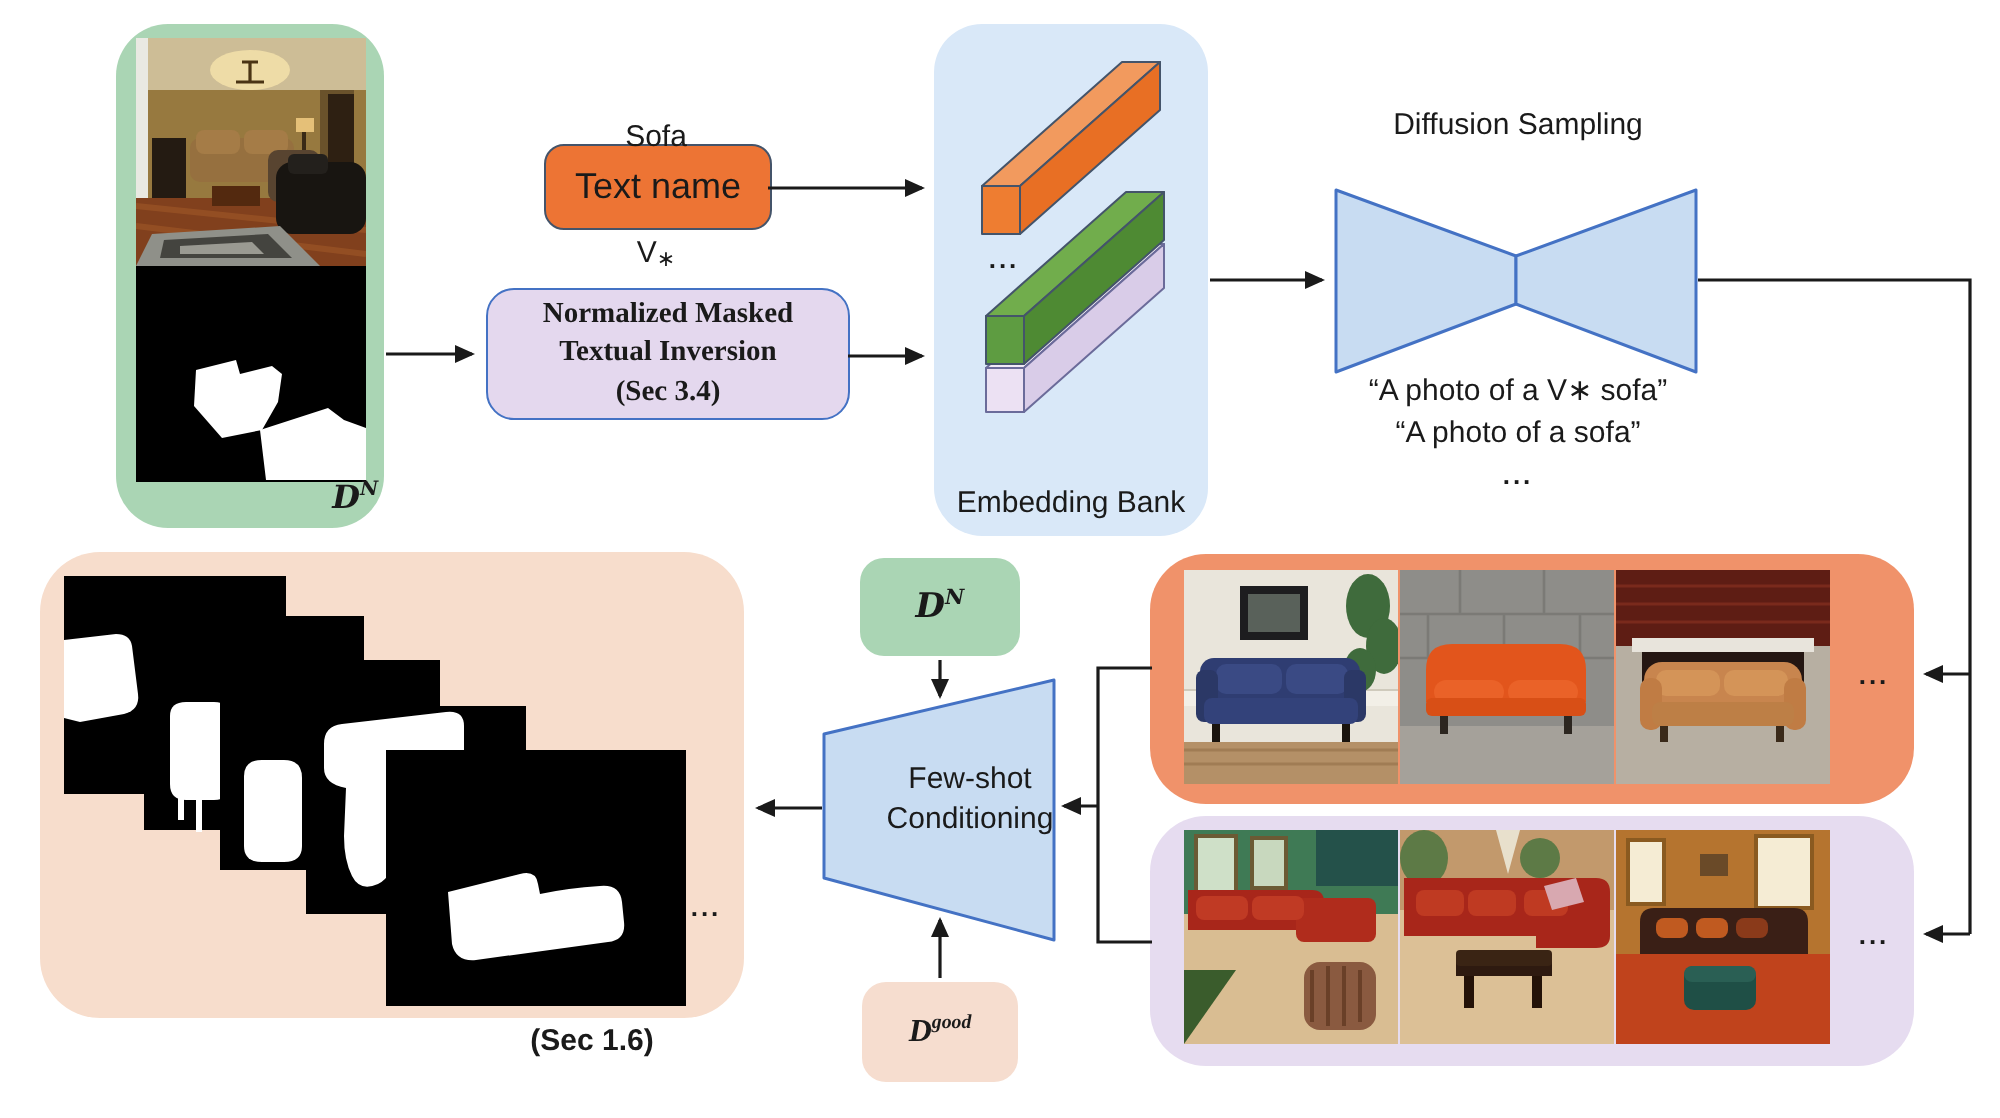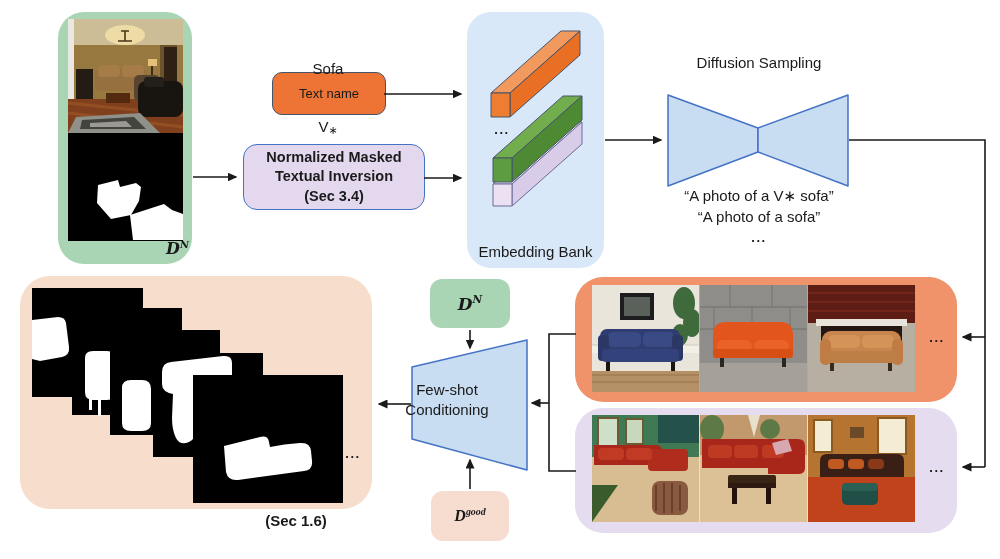--- a/index.html
+++ b/index.html
@@ -12,21 +12,21 @@
   .bold{font-weight:bold;}
   .dots{font-weight:bold;font-size:13px;letter-spacing:1.5px;}
   .mathcal{font-family:"DejaVu Serif", serif;font-style:italic;font-weight:600;}
   .mathcal sup{font-size:0.62em;font-style:italic;}
   .substar{font-size:11px;position:relative;top:2px;}
   
   .sample-box{left:58px;top:12px;width:134px;height:252px;border-radius:26px;background:#aad5b4;z-index:1;}
   .textname-box{left:272px;top:72px;width:112px;height:41px;border-radius:10px;background:#ed7434;
       border:1.6px solid #44546a;display:flex;align-items:center;justify-content:center;z-index:2;}
   .nmti-box{left:243px;top:144px;width:180px;height:64px;border-radius:14px;background:#e4d8ee;
-      border:1.6px solid #4472c4;display:flex;align-items:center;justify-content:center;z-index:2;}
+      border:1.6px solid #4472c4;display:flex;align-items:center;justify-content:center;z-index:2;font-family:Liberation Serif, serif;}
   .bank-box{left:467px;top:12px;width:137px;height:256px;border-radius:24px;background:#d9e8f8;z-index:1;}
   .orange-set{left:575px;top:277px;width:382px;height:125px;border-radius:28px;background:#f0926a;z-index:1;}
   .purple-set{left:575px;top:408px;width:382px;height:125px;border-radius:28px;background:#e6dcf0;z-index:1;}
   .peach-box{left:20px;top:276px;width:352px;height:233px;border-radius:30px;background:#f7ddcc;z-index:1;}
   .dn-box{left:430px;top:279px;width:80px;height:49px;border-radius:12px;background:#aad5b4;
       display:flex;align-items:center;justify-content:center;z-index:2;}
   .dgood-box{left:431px;top:491px;width:78px;height:50px;border-radius:12px;background:#f6ddcf;
       display:flex;align-items:center;justify-content:center;z-index:2;}
   .scene{position:absolute;z-index:2;}
   .overlay{position:absolute;left:0;top:0;z-index:4;pointer-events:none;}
@@ -78,21 +78,21 @@
     <g>
       <rect x="0" y="114" width="115" height="108" fill="#000000"></rect>
       <path d="M30,166 l20,-5 2,7 16,-4 5,4 -2,14 -8,14 -20,4 -14,-16 z" fill="#ffffff"></path>
       <path d="M62,196 l34,-11 8,6 11,4 0,26 -50,0 z" fill="#ffffff"></path>
     </g>
   </svg>
   <div class="abs mathcal toplab" style="left:143px;top:239px;width:46px;font-size:16px;text-align:right;"><span>D</span><sup>N</sup></div>
 
   <div class="abs lbl center toplab" style="left:272px;top:60px;width:112px;">Sofa</div>
   <div class="abs textname-box">
-    <span class="lbl" style="font-size:13px;">Text name</span>
+    <span class="lbl" style="font-size:18px;">Text name</span>
   </div>
   <div class="abs lbl center toplab" style="left:272px;top:118px;width:112px;"><span>V</span><span class="substar">∗</span></div>
   <div class="abs nmti-box">
     <span class="lbl bold center pre" style="font-size:14.5px;line-height:1.32;">Normalized Masked
 Textual Inversion
 (Sec 3.4)</span>
   </div>
 
   <svg class="scene" style="left:467px;top:12px;" width="137" height="256" viewBox="0 0 137 256">
     <g stroke="#6b6b9a" stroke-width="1" stroke-linejoin="round">
@@ -241,21 +241,21 @@
     <g>
       <rect x="173" y="99" width="150" height="128" fill="#000"></rect>
       <path d="M204,170 l36,-9 q8,-2 9,5 l1,5 q14,-3 30,-4 q10,-1 11,8 l1,10 q1,9 -8,10 l-66,9 q-10,1 -12,-8 z" fill="#fff"></path>
     </g>
   </svg>
   <div class="abs dots toplab" style="left:338px;top:446px;width:30px;text-align:center;">...</div>
   <div class="abs center toplab" style="left:110px;top:510px;width:372px;font-size:15px;font-weight:bold;line-height:21px;">
     <div>(Sec 1.6)</div>
   </div>
 
-  <div class="abs lbl center pre toplab" style="left:388px;top:380px;width:118px;line-height:20px;">Few-shot
+  <div class="abs lbl center pre toplab" style="left:426px;top:380px;width:118px;line-height:20px;">Few-shot
 Conditioning</div>
 
   <svg class="overlay" width="1000" height="559" viewBox="0 0 1000 559">
     <defs>
       <marker id="ah" markerWidth="10" markerHeight="9" refX="8.5" refY="4.5" orient="auto" markerUnits="userSpaceOnUse">
         <path d="M0,0 L10,4.5 L0,9 z" fill="#1a1a1a"></path>
       </marker>
     </defs>
     <g stroke="#4472c4" stroke-width="1.5" fill="#c8dcf2" stroke-linejoin="round">
       <polygon points="668,95 758,128 758,152 668,186"></polygon>

